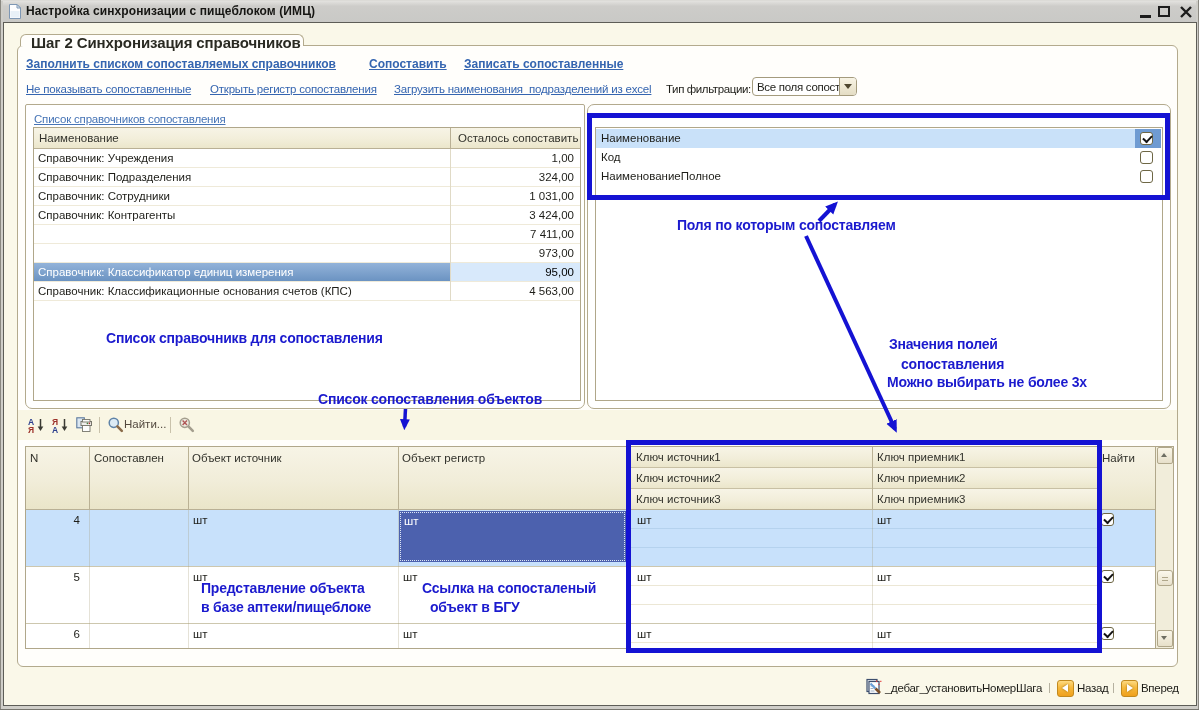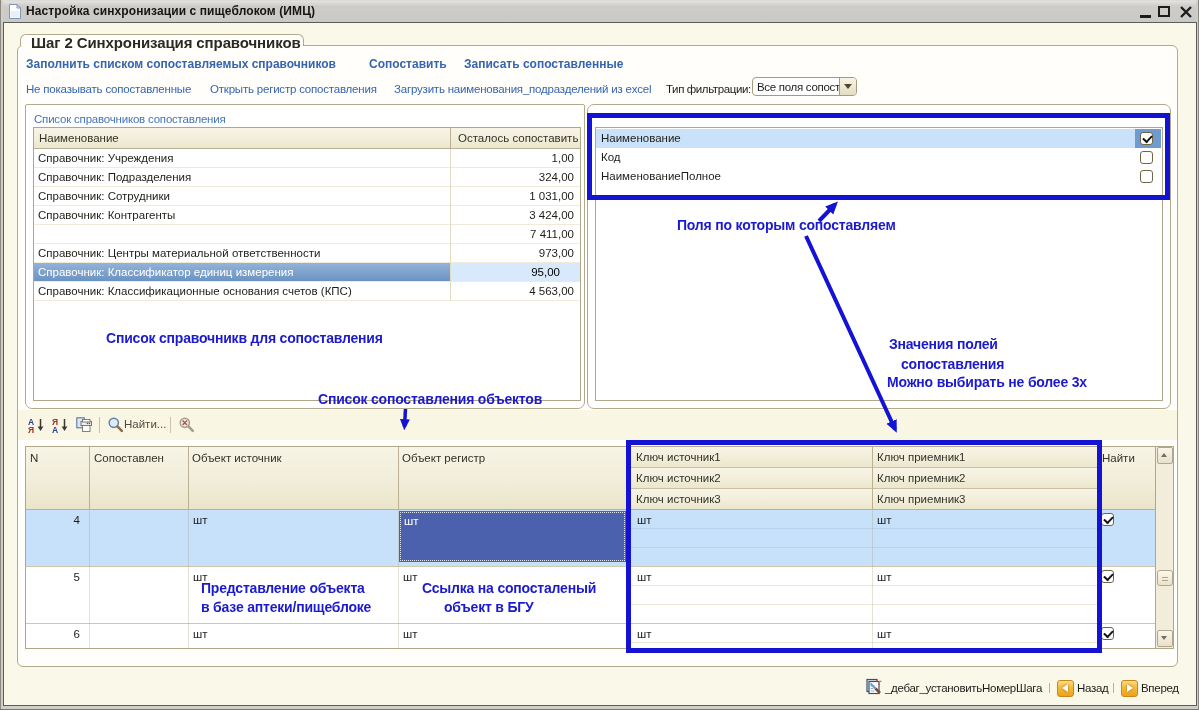--- a/index.html
+++ b/index.html
@@ -1,20 +1,20 @@
 <!DOCTYPE html>
 <html><head><meta charset="utf-8"><title>Настройка синхронизации с пищеблоком (ИМЦ)</title>
 <style>
 html,body{margin:0;padding:0}
 body{position:relative;width:1199px;height:710px;background:#cfcec9;overflow:hidden;
  font-family:"Liberation Sans",sans-serif;font-size:11.5px;color:#1d1d18}
 .a{position:absolute}
 .t{position:absolute;white-space:nowrap;line-height:14px}
 .row span,.rrow span,.hcell span{white-space:nowrap}
-.lk{color:#3565b0;white-space:nowrap}
+.lk{color:#3565b0;text-decoration:underline;white-space:nowrap}
 .b{font-weight:bold}
 .ann{position:absolute;white-space:nowrap;color:#1b1ace;font-weight:bold;font-size:14px;letter-spacing:-.2px;line-height:16px;z-index:31}
 .vline{position:absolute;width:1px}
 .hline{position:absolute;height:1px}
 .cb{position:absolute;width:13px;height:13px;background:#fff;border:1px solid #6e6745;border-radius:3px;box-sizing:border-box}
 .ck::after{content:"";position:absolute;left:1.5px;top:2px;width:7px;height:4px;border-left:2px solid #141414;border-bottom:2px solid #141414;transform:rotate(-47deg)}
 .row{position:absolute;left:34px;width:546px;height:19px;line-height:19px;border-bottom:1px solid #efead9;box-sizing:border-box}
 .row .nm{position:absolute;left:4px}
 .row .vl{position:absolute;right:6px}
 .rrow{position:absolute;left:596px;width:565px;height:19px;line-height:19px}
@@ -79,26 +79,25 @@
     <span class="vl">1 031,00</span>
   </div>
 <div class="row" style="top:206px;z-index:4">
     <span class="nm">Справочник: Контрагенты</span>
     <span class="vl">3 424,00</span>
   </div>
 <div class="row" style="top:225px;z-index:4">
     <span class="vl">7 411,00</span>
   </div>
 <div class="row" style="top:244px;z-index:4">
-    <span class="nm">Справочник: Центры материальной ответственности</span>
     <span class="vl">973,00</span>
   </div>
 <div class="row" style="top:263px;z-index:4;background:linear-gradient(180deg,#93b3d9,#6b93c2);color:#fff">
     <span class="nm">Справочник: Классификатор единиц измерения</span>
-    <span style="position:absolute;right:0;top:0;width:130px;height:18px;background:#d8e9fb;color:#000;text-align:right;padding-right:20px;box-sizing:border-box">95,00</span>
+    <span style="position:absolute;right:0;top:0;width:130px;height:18px;background:#d8e9fb;color:#000;text-align:right;padding-right:6px;box-sizing:border-box">95,00</span>
   </div>
 <div class="row" style="top:282px;z-index:4">
     <span class="nm">Справочник: Классификационные основания счетов (КПС)</span>
     <span class="vl">4 563,00</span>
   </div>
 <div class="vline" style="left:450px;top:149px;height:152px;background:#e0dac6;z-index:5"></div>
 
 <div class="a" style="left:587px;top:104px;width:584px;height:305px;background:#fff;border:1px solid #b3aa8d;border-radius:7px;box-sizing:border-box;z-index:2"></div>
 <div class="a" style="left:595px;top:127px;width:568px;height:274px;border:1px solid #b0a78a;box-sizing:border-box;z-index:3"></div>
 <div class="rrow" style="top:129px;background:#c9e1f9;z-index:4">
@@ -234,21 +233,21 @@
 
 <div class="ann" style="left:677px;top:217px">Поля по которым сопоставляем</div>
 <div class="ann" style="left:889px;top:336px">Значения полей</div>
 <div class="ann" style="left:901px;top:356px">сопоставления</div>
 <div class="ann" style="left:887px;top:374px">Можно выбирать не более 3х</div>
 <div class="ann" style="left:318px;top:391px">Список сопоставления объектов</div>
 <div class="ann" style="left:106px;top:330px">Список справочникв для сопоставления</div>
 <div class="ann" style="left:201px;top:580px">Представление объекта</div>
 <div class="ann" style="left:201px;top:599px">в базе аптеки/пищеблоке</div>
 <div class="ann" style="left:422px;top:580px">Ссылка на сопосталеный</div>
-<div class="ann" style="left:444px;top:599px">объект в БГУ</div>
+<div class="ann" style="left:430px;top:599px">объект в БГУ</div>
 
 <svg class="a" style="left:866px;top:678px;z-index:4" width="17" height="17" viewBox="0 0 17 17">
  <rect x="1" y="1.5" width="10" height="12" fill="#e8edf3" stroke="#3d4f6e" stroke-width="1.2"></rect>
  <rect x="3" y="3.5" width="10" height="12" fill="#ffffff" stroke="#3d4f6e" stroke-width="1.2"></rect>
  <path d="M4.5,8 h4 M4.5,10.5 h3 M4.5,13 h4" stroke="#9fb0c5" stroke-width="1"></path>
  <line x1="4.5" y1="5.5" x2="9.5" y2="10.5" stroke="#6aa0d8" stroke-width="2.2"></line>
  <line x1="9.5" y1="10.5" x2="14" y2="15" stroke="#7a4f2a" stroke-width="2.6"></line>
  <path d="M10.2,3.2 l0.9,0 M10.65,2.75 l0,0.9 M10.2,2.75 l0.9,0.9 M11.1,2.75 l-0.9,0.9" stroke="#e33c3c" stroke-width="0.8"></path>
  <path d="M14.2,3.4 l1.2,0 M14.8,2.8 l0,1.2" stroke="#e33c3c" stroke-width="1.1"></path>
  <path d="M12.4,6.4 l1.2,0 M13,5.8 l0,1.2" stroke="#e33c3c" stroke-width="1.1"></path>

